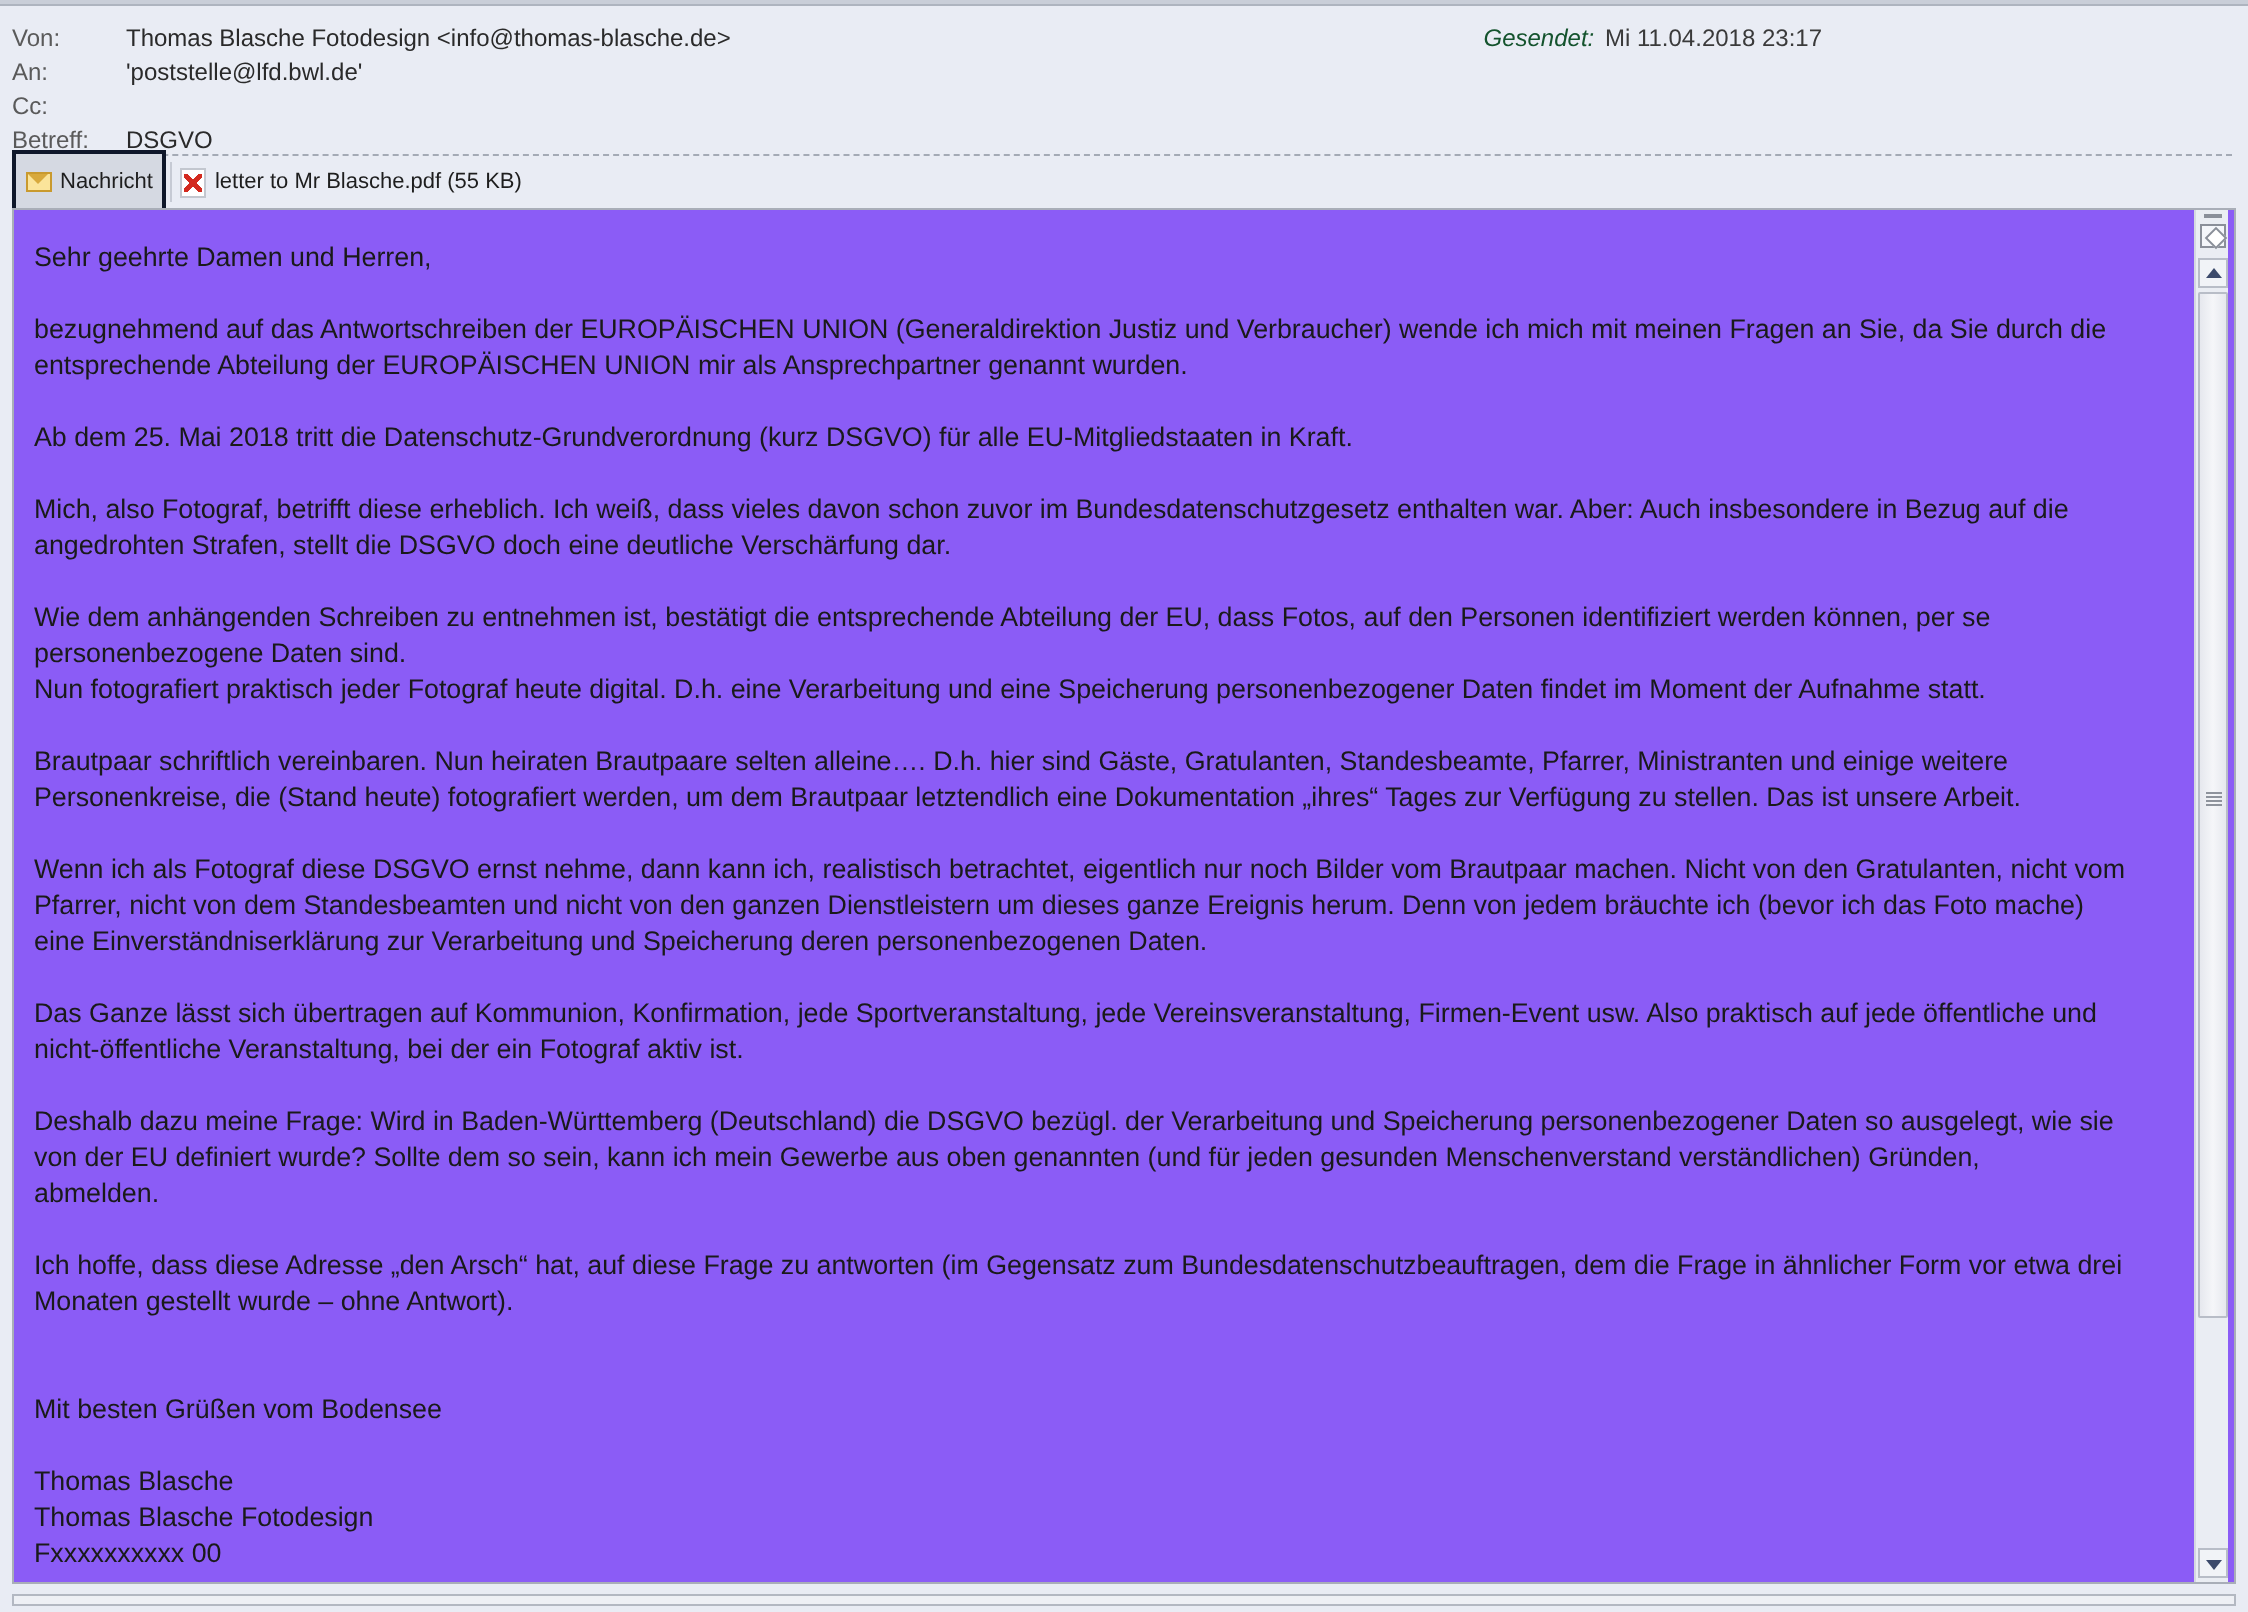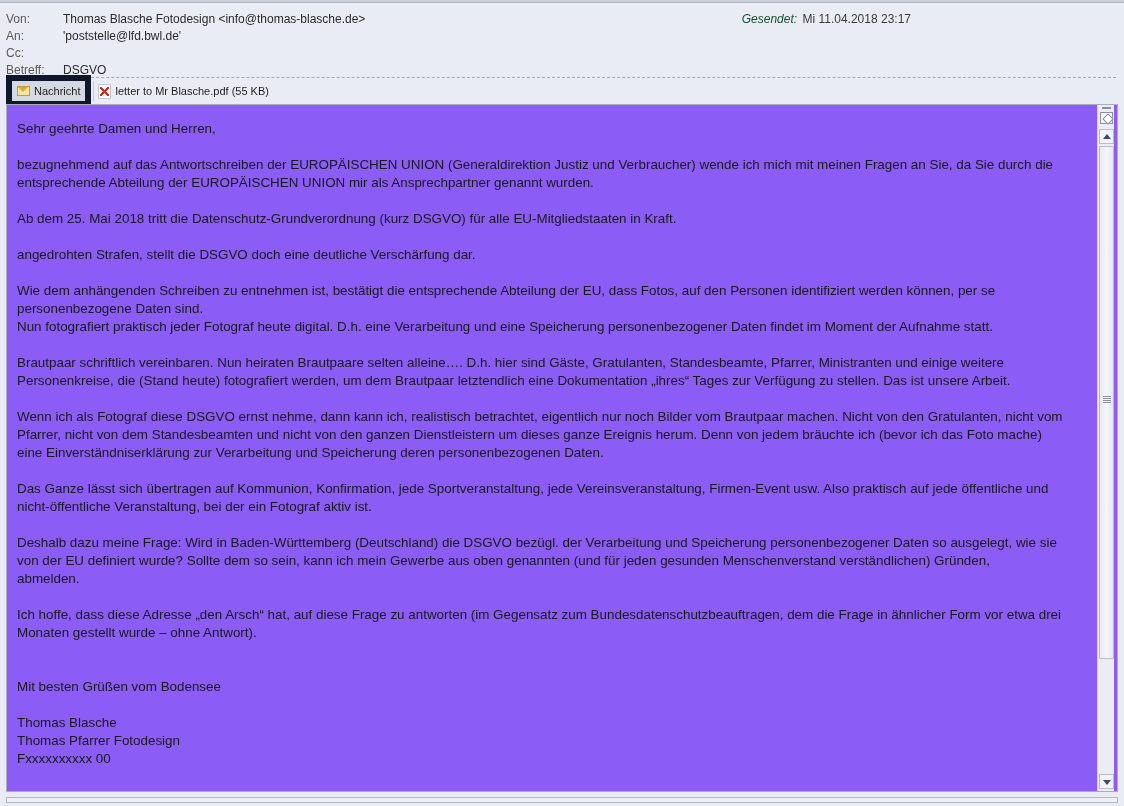--- a/index.html
+++ b/index.html
@@ -11,21 +11,21 @@
   .header { position: absolute; left: 0; top: 4px; width: 919px; height: 76px; background: #e9ecf4; }
   .hrow { position: absolute; left: 6px; height: 16px; font-size: 12px; line-height: 16px; color: #3a3a3a; white-space: nowrap; }
   .hrow .lbl { position: absolute; left: 0; width: 56px; color: #5a5a5a; }
   .hrow .val { position: absolute; left: 57px; color: #2a2a2a; }
   .sent { position: absolute; right: 8px; top: 7px; font-size: 12px; line-height: 16px; white-space: nowrap; color: #3a3a3a; }
   .sent .lbl { margin-right: 2px; color: #14532d; font-style: italic; }
 
   .dash-rule { position: absolute; left: 6px; top: 77px; width: 1110px; height: 0; border-top: 1px dashed #a4aab5; }
 
   .attach-bar { position: absolute; left: 6px; top: 81px; height: 20px; display: flex; align-items: center; font-size: 11px; }
-  .tab-msg { display: flex; align-items: center; height: 32px; padding: 0 5px 0 5px; background: #d5d9e2; border: 6px solid #0f172a; color: #1e1e1e; }
+  .tab-msg { display: flex; align-items: center; height: 32px; padding: 0 5px 0 5px; background: #d5d9e2; border: 2px solid #0f172a; color: #1e1e1e; }
   .tab-att { display: flex; align-items: center; height: 20px; padding: 0 5px 0 4px; color: #1e1e1e; margin-left: 2px; border-left: 1px solid #c6cad4; }
   .env-icon { width: 13px; height: 10px; margin-right: 4px; position: relative; background: #fbe49a; border: 1px solid #c99a2e; }
   .env-icon::before { content: ""; position: absolute; left: 0; top: 0; width: 0; height: 0;
     border-left: 5.5px solid transparent; border-right: 5.5px solid transparent; border-top: 5px solid #d8a93c; }
   .pdf-icon { width: 13px; height: 15px; margin-right: 4px; position: relative; background: #fff; border: 1px solid #c3c7cf; }
   .pdf-icon::after { content: ""; position: absolute; left: 1px; top: 2px; width: 9px; height: 9px;
     background: linear-gradient(135deg, transparent 40%, #d32a1f 40%, #d32a1f 60%, transparent 60%),
                 linear-gradient(45deg, transparent 40%, #d32a1f 40%, #d32a1f 60%, transparent 60%); }
 
   .body-frame { position: absolute; left: 6px; top: 104px; width: 1112px; height: 688px; background: #8b5cf6; border: 1px solid #a9aeb8; }
@@ -92,20 +92,21 @@
 
 <div class="body-frame">
   <div class="body-text" id="body-text">
       <p>Sehr geehrte Damen und Herren,</p>
       <p class="gap"></p>
       <p>bezugnehmend auf das Antwortschreiben der EUROPÄISCHEN UNION (Generaldirektion Justiz und Verbraucher) wende ich mich mit meinen Fragen an Sie, da Sie durch die</p>
       <p>entsprechende Abteilung der EUROPÄISCHEN UNION mir als Ansprechpartner genannt wurden.</p>
       <p class="gap"></p>
       <p>Ab dem 25. Mai 2018 tritt die Datenschutz-Grundverordnung (kurz DSGVO) für alle EU-Mitgliedstaaten in Kraft.</p>
       <p class="gap"></p>
+      <p>Mich, also Fotograf, betrifft diese erheblich. Ich weiß, dass vieles davon schon zuvor im Bundesdatenschutzgesetz enthalten war. Aber: Auch insbesondere in Bezug auf die</p>
       <p>angedrohten Strafen, stellt die DSGVO doch eine deutliche Verschärfung dar.</p>
       <p class="gap"></p>
       <p>Wie dem anhängenden Schreiben zu entnehmen ist, bestätigt die entsprechende Abteilung der EU, dass Fotos, auf den Personen identifiziert werden können, per se</p>
       <p>personenbezogene Daten sind.</p>
       <p>Nun fotografiert praktisch jeder Fotograf heute digital. D.h. eine Verarbeitung und eine Speicherung personenbezogener Daten findet im Moment der Aufnahme statt.</p>
       <p class="gap"></p>
       <p>Brautpaar schriftlich vereinbaren. Nun heiraten Brautpaare selten alleine…. D.h. hier sind Gäste, Gratulanten, Standesbeamte, Pfarrer, Ministranten und einige weitere</p>
       <p>Personenkreise, die (Stand heute) fotografiert werden, um dem Brautpaar letztendlich eine Dokumentation „ihres“ Tages zur Verfügung zu stellen. Das ist unsere Arbeit.</p>
       <p class="gap"></p>
       <p>Wenn ich als Fotograf diese DSGVO ernst nehme, dann kann ich, realistisch betrachtet, eigentlich nur noch Bilder vom Brautpaar machen. Nicht von den Gratulanten, nicht vom</p>
@@ -119,21 +120,21 @@
       <p>von der EU definiert wurde? Sollte dem so sein, kann ich mein Gewerbe aus oben genannten (und für jeden gesunden Menschenverstand verständlichen) Gründen,</p>
       <p>abmelden.</p>
       <p class="gap"></p>
       <p>Ich hoffe, dass diese Adresse „den Arsch“ hat, auf diese Frage zu antworten (im Gegensatz zum Bundesdatenschutzbeauftragen, dem die Frage in ähnlicher Form vor etwa drei</p>
       <p>Monaten gestellt wurde – ohne Antwort).</p>
       <p class="gap"></p>
       <p class="gap"></p>
       <p>Mit besten Grüßen vom Bodensee</p>
       <p class="gap"></p>
       <p>Thomas Blasche</p>
-      <p>Thomas Pfarrer Fotodesign</p>
+      <p>Thomas Blasche Fotodesign</p>
       <p>Fxxxxxxxxxx 00</p>
     </div>
 
   <div class="vscroll">
     <div class="vs-grip"></div>
     <div class="vs-lp"></div>
     <div class="vs-btn vs-up"></div>
     <div class="vs-thumb">
       <div class="vs-thumb-grip"></div>
     </div>

